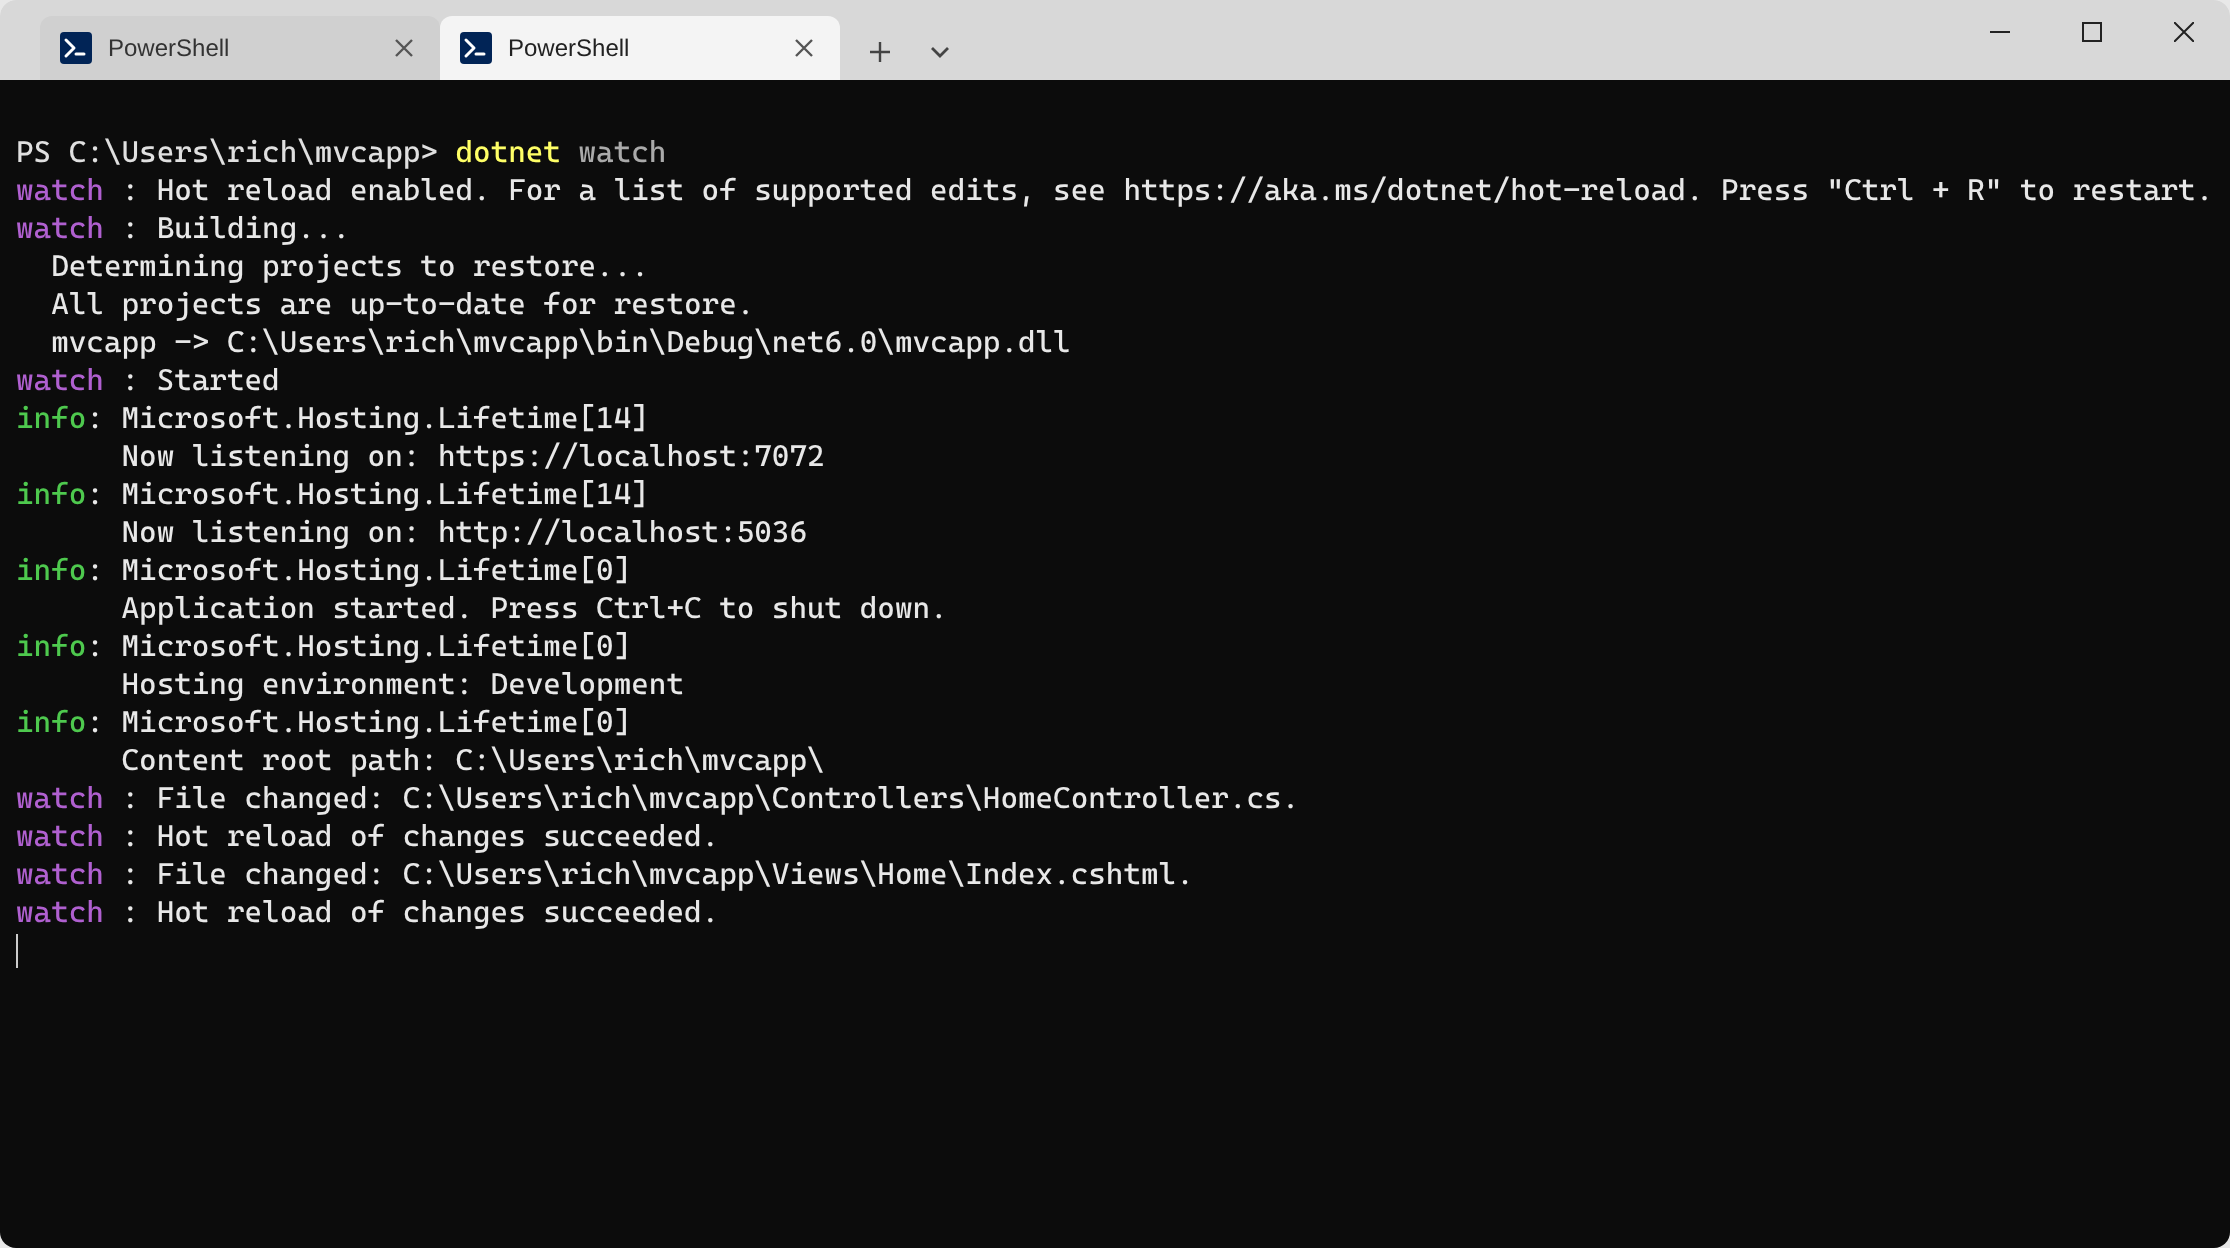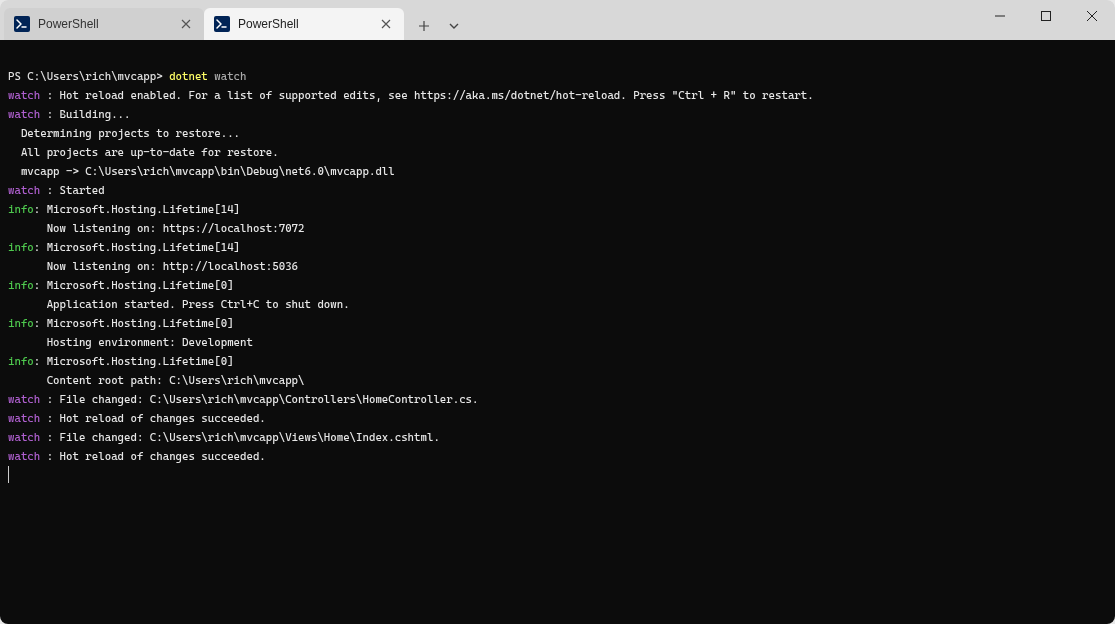--- a/index.html
+++ b/index.html
@@ -17,21 +17,21 @@
       display: flex;
       align-items: center;
       justify-content: space-between;
       border-top-left-radius: 8px;
       border-top-right-radius: 8px;
     }
     .tabs {
       display: flex;
       align-items: flex-end;
       height: 100%;
-      padding-left: 4px;
+      padding-left: 20px;
     }
     .tab {
       display: flex;
       align-items: center;
       height: 32px;
       padding: 0 10px;
       margin-top: 8px;
       border-top-left-radius: 6px;
       border-top-right-radius: 6px;
       font-size: 12px;
@@ -95,21 +95,21 @@
       align-items: center;
       justify-content: center;
       cursor: pointer;
       color: #222;
     }
     .terminal {
       background: #0c0c0c;
       height: calc(624px - 40px);
       padding: 8px 8px;
       font-family: "Cascadia Mono", "Consolas", monospace;
-      font-size: 11px;
+      font-size: 15px;
       line-height: 19px;
       color: #ccc;
       overflow: hidden;
       white-space: pre-wrap;
       word-break: break-all;
     }
     .ps-prompt { color: #e0e0e0; }
     .cmd-yellow { color: #ffff66; }
     .cmd-gray { color: #aaa; }
     .watch-label { color: #b060d0; }

